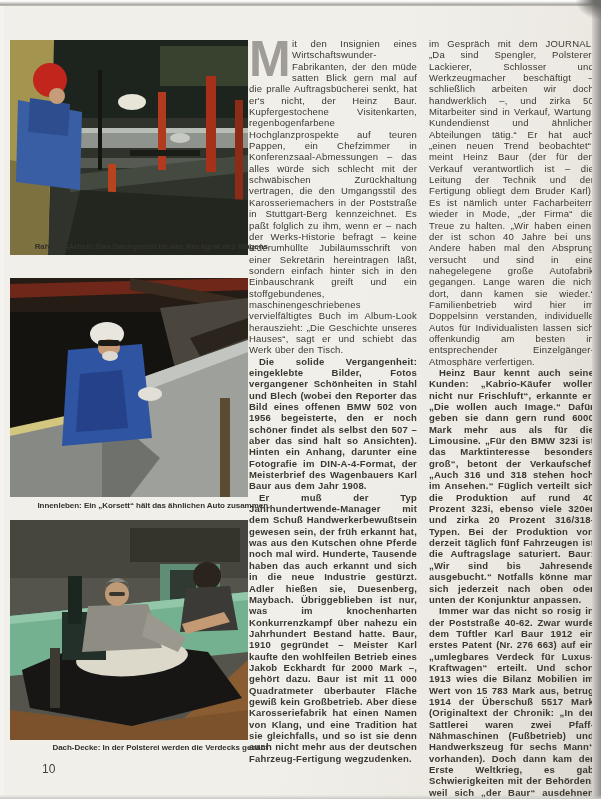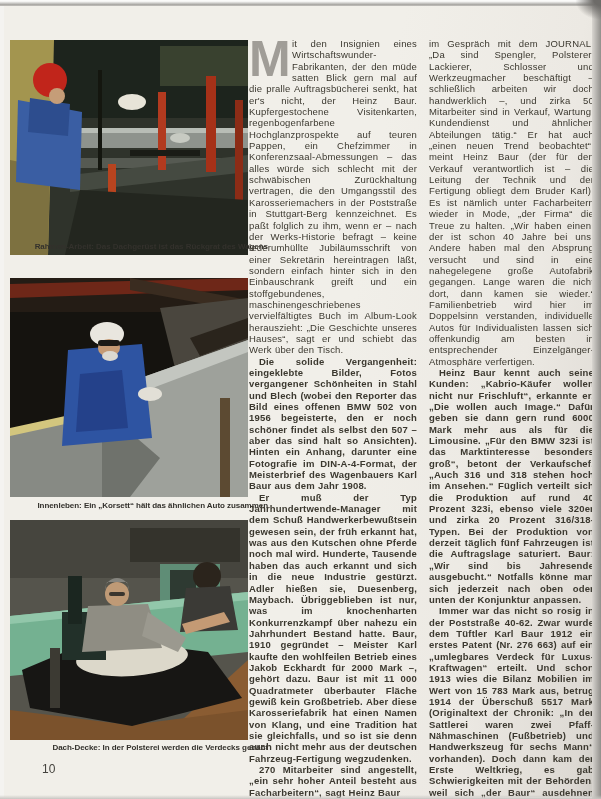--- a/index.html
+++ b/index.html
@@ -151,20 +151,19 @@
   </svg>
 </div>
 <div class="caption caption-3">Dach-Decke: In der Polsterei werden die Verdecks genäht</div>
 
 <div class="pagenum">10</div>
 
 <div class="col col-1">
   <p><span class="dropcap">M</span><span>it den Insignien eines Wirtschaftswunder-Fabrikanten, der den müde satten Blick gern mal auf die pralle Auftragsbücherei senkt, hat er's nicht, der Heinz Baur. Kupfergestochene Visitenkarten, regenbogenfarbene Hochglanzprospekte auf teuren Pappen, ein Chefzimmer in Konferenzsaal-Abmessungen – das alles würde sich schlecht mit der schwäbischen Zurückhaltung vertragen, die den Umgangsstil des Karosseriemachers in der Poststraße in Stuttgart-Berg kennzeichnet. Es paßt folglich zu ihm, wenn er – nach der Werks-Historie befragt – keine lederumhüllte Jubiläumsschrift von einer Sekretärin hereintragen läßt, sondern einfach hinter sich in den Einbauschrank greift und ein stoffgebundenes, maschinengeschriebenes vervielfältigtes Buch im Album-Look herauszieht: „Die Geschichte unseres Hauses“, sagt er und schiebt das Werk über den Tisch.</span></p>
   <p class="indent">Die solide Vergangenheit: eingeklebte Bilder, Fotos vergangener Schönheiten in Stahl und Blech (wobei den Reporter das Bild eines offenen BMW 502 von 1956 begeisterte, den er noch schöner findet als selbst den 507 – aber das sind halt so Ansichten). Hinten ein Anhang, darunter eine Fotografie im DIN-A-4-Format, der Meisterbrief des Wagenbauers Karl Baur aus dem Jahr 1908.</p>
   <p class="indent">Er muß der Typ Jahrhundertwende-Manager mit dem Schuß Handwerkerbewußtsein gewesen sein, der früh erkannt hat, was aus den Kutschen ohne Pferde noch mal wird. Hunderte, Tausende haben das auch erkannt und sich in die neue Industrie gestürzt. Adler hießen sie, Duesenberg, Maybach. Übriggeblieben ist nur, was im knochenharten Konkurrenzkampf über nahezu ein Jahrhundert Bestand hatte. Baur, 1910 gegründet – Meister Karl kaufte den wohlfeilen Betrieb eines Jakob Eckhardt für 2000 Mark –, gehört dazu. Baur ist mit 11 000 Quadratmeter überbauter Fläche gewiß kein Großbetrieb. Aber diese Karosseriefabrik hat einen Namen von Klang, und eine Tradition hat sie gleichfalls, und so ist sie denn auch nicht mehr aus der deutschen Fahrzeug-Fertigung wegzudenken.</p>
-  <p class="indent">270 Mitarbeiter sind angestellt, „ein sehr hoher Anteil besteht aus Facharbeitern“, sagt Heinz Baur</p>
 </div>
 
 <div class="col col-2">
   <p>im Gespräch mit dem JOURNAL. „Da sind Spengler, Polsterer, Lackierer, Schlosser und Werkzeugmacher beschäftigt – schließlich arbeiten wir doch handwerklich –, und zirka 50 Mitarbeiter sind in Verkauf, Wartung, Kundendienst und ähnlichen Abteilungen tätig.“ Er hat auch „einen neuen Trend beobachtet“, meint Heinz Baur (der für den Verkauf verantwortlich ist – die Leitung der Technik und der Fertigung obliegt dem Bruder Karl). Es ist nämlich unter Facharbeitern wieder in Mode, „der Firma“ die Treue zu halten. „Wir haben einen, der ist schon 40 Jahre bei uns. Andere haben mal den Absprung versucht und sind in eine nahegelegene große Autofabrik gegangen. Lange waren die nicht dort, dann kamen sie wieder.“ Familienbetrieb wird hier im Doppelsinn verstanden, individuelle Autos für Individualisten lassen sich offenkundig am besten in entsprechender Einzelgänger-Atmosphäre verfertigen.</p>
   <p class="indent">Heinz Baur kennt auch seine Kunden: „Kabrio-Käufer wollen nicht nur Frischluft“, erkannte er. „Die wollen auch Image.“ Dafür geben sie dann gern rund 6000 Mark mehr aus als für die Limousine. „Für den BMW 323i ist das Marktinteresse besonders groß“, betont der Verkaufschef. „Auch 316 und 318 stehen hoch im Ansehen.“ Füglich verteilt sich die Produktion auf rund 40 Prozent 323i, ebenso viele 320er und zirka 20 Prozent 316/318-Typen. Bei der Produktion von derzeit täglich fünf Fahrzeugen ist die Auftragslage saturiert. Baur: „Wir sind bis Jahresende ausgebucht.“ Notfalls könne man sich jederzeit nach oben oder unten der Konjunktur anpassen.</p>
   <p class="indent">Immer war das nicht so rosig in der Poststraße 40-62. Zwar wurde dem Tüftler Karl Baur 1912 ein erstes Patent (Nr. 276 663) auf ein „umlegbares Verdeck für Luxus-Kraftwagen“ erteilt. Und schon 1913 wies die Bilanz Mobilien im Wert von 15 783 Mark aus, betrug 1914 der Überschuß 5517 Mark (Originaltext der Chronik: „In der Sattlerei waren zwei Pfaff-Nähmaschinen (Fußbetrieb) und Handwerkszeug für sechs Mann“ vorhanden). Doch dann kam der Erste Weltkrieg, es gab Schwierigkeiten mit der Behörden, weil sich „der Baur“ ausdehnen wollte. Man überwand die Krisenjahre, wie man das schwarze Jahr 1929 mit Anstand</p>
 </div>
 
 </body></html>

